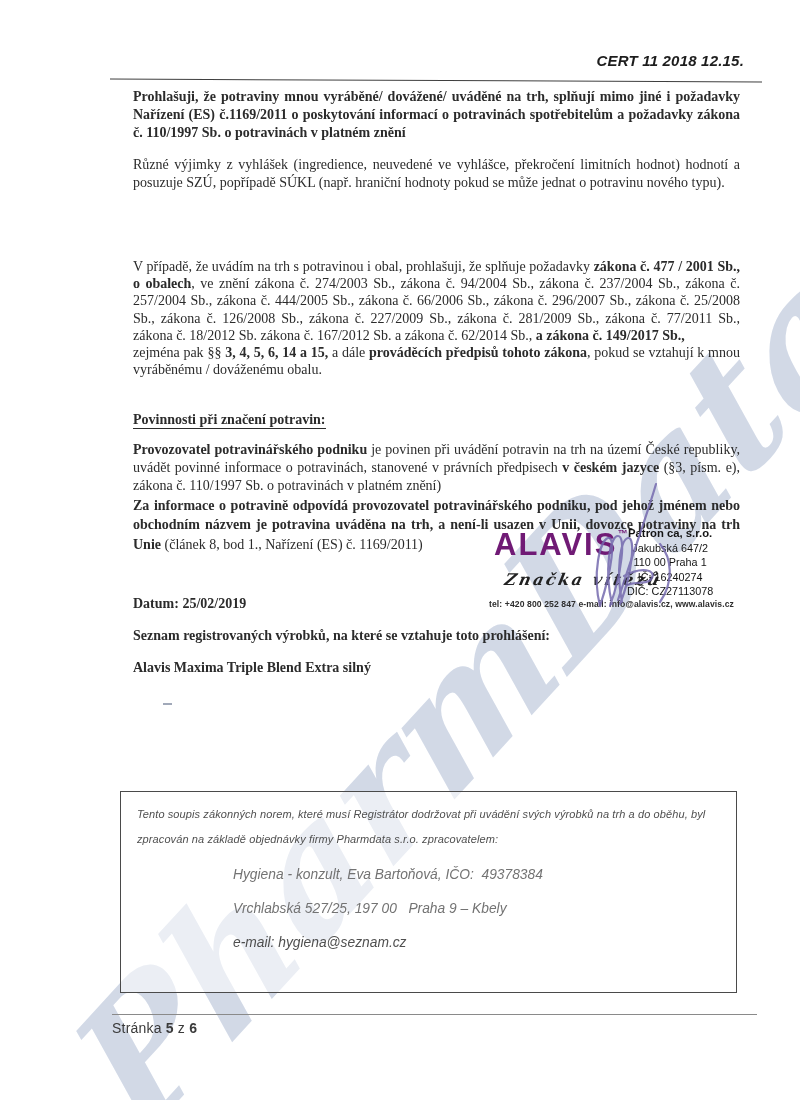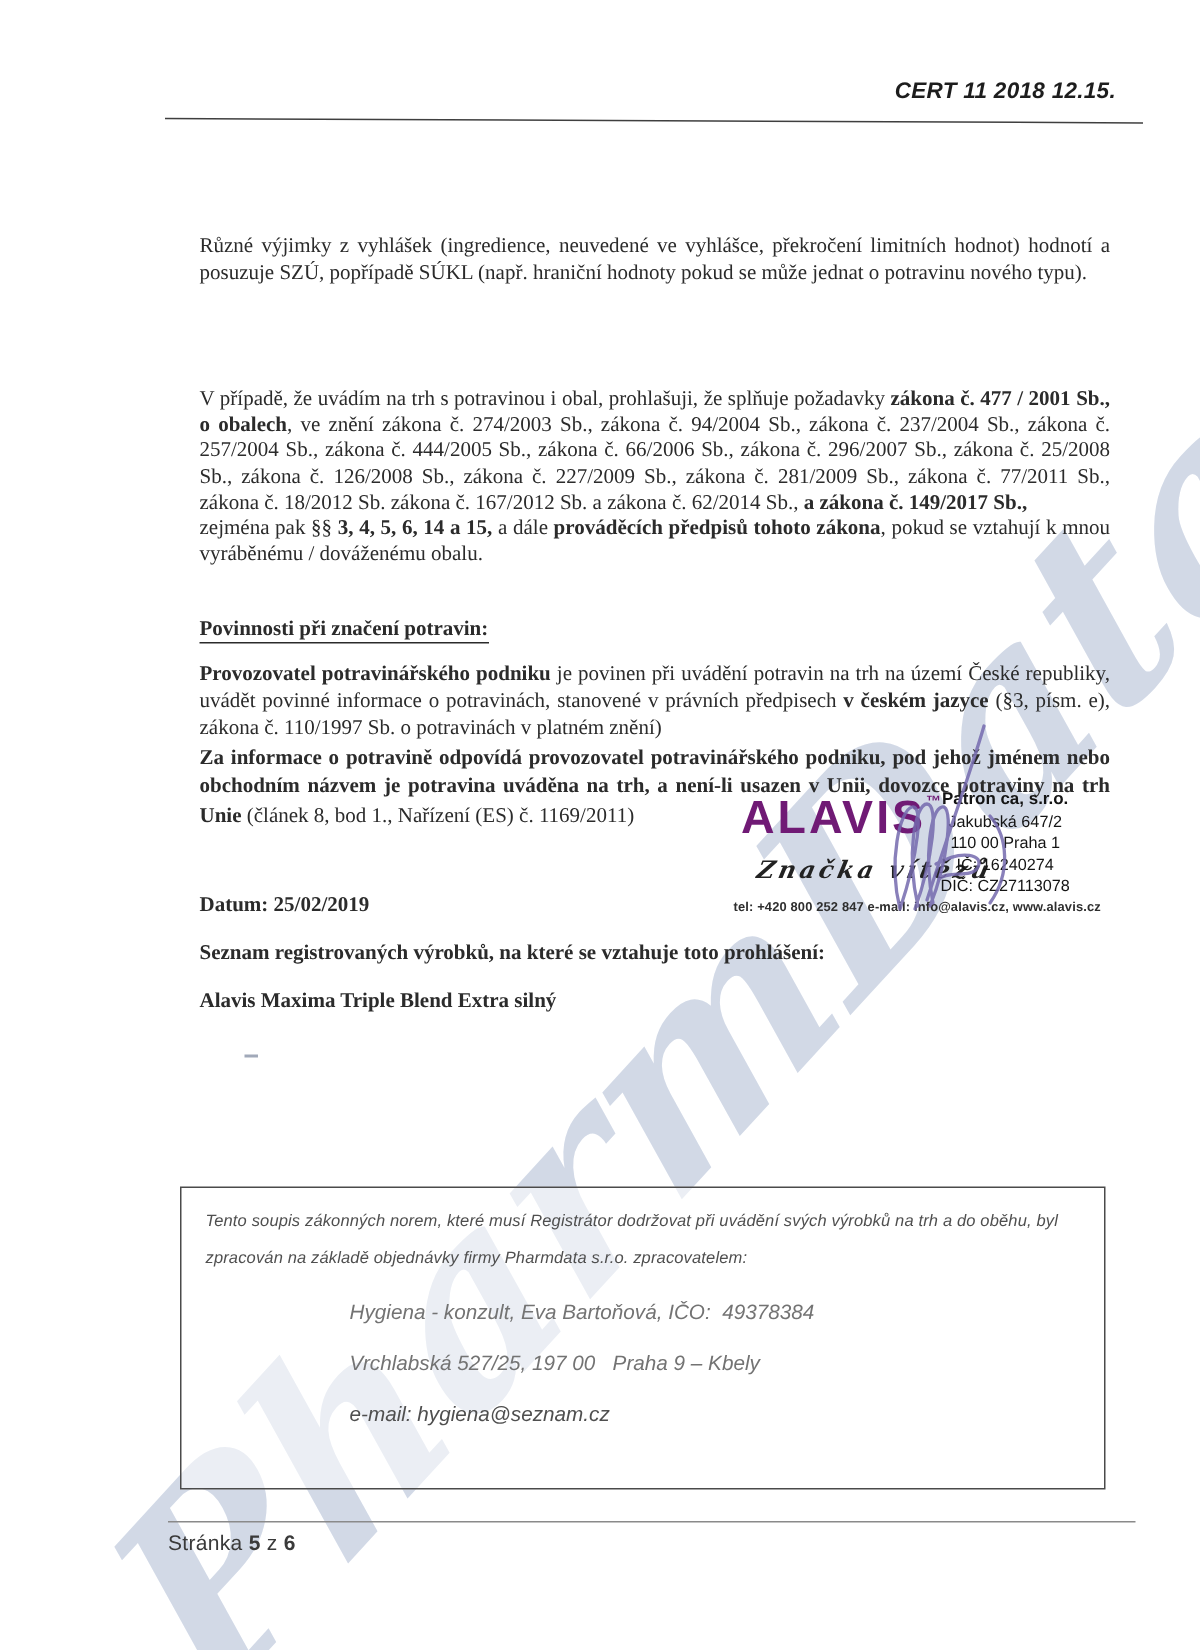--- a/index.html
+++ b/index.html
@@ -72,20 +72,21 @@
 </head>
 <body>
 
 <div class="page">
 
   <div class="watermark">PharmData</div>
 
   <div class="header-ref">CERT 11 2018 12.15.</div>
   <div class="top-rule"></div>
 
+  <p class="abs para bold" style="top:88px">Prohlašuji, že potraviny mnou vyráběné/ dovážené/ uváděné na trh, splňují mimo jiné i požadavky Nařízení (ES) č.1169/2011 o poskytování informací o potravinách spotřebitelům a požadavky zákona č. 110/1997 Sb. o potravinách v platném znění</p>
 
   <div class="abs" style="top:156px">
     <p class="para">Různé výjimky z vyhlášek (ingredience, neuvedené ve vyhlášce, překročení limitních hodnot) hodnotí a posuzuje SZÚ, popřípadě SÚKL (např. hraniční hodnoty pokud se může jednat o potravinu nového typu).</p>
   </div>
 
   <p class="abs para packaging" style="top:258px"><span>V případě, že uvádím na trh s potravinou i obal, prohlašuji, že splňuje požadavky </span><b>zákona č. 477 / 2001 Sb., o obalech</b><span>, ve znění zákona č. 274/2003 Sb., zákona č. 94/2004 Sb., zákona č. 237/2004 Sb., zákona č. 257/2004 Sb., zákona č. 444/2005 Sb., zákona č. 66/2006 Sb., zákona č. 296/2007 Sb., zákona č. 25/2008 Sb., zákona č. 126/2008 Sb., zákona č. 227/2009 Sb., zákona č. 281/2009 Sb., zákona č. 77/2011 Sb., zákona č. 18/2012 Sb. zákona č. 167/2012 Sb. a zákona č. 62/2014 Sb., </span><b>a zákona č. 149/2017 Sb.,</b><br><span>zejména pak §§ </span><b>3, 4, 5, 6, 14 a 15,</b><span> a dále </span><b>prováděcích předpisů tohoto zákona</b><span>, pokud se vztahují k mnou vyráběnému / dováženému obalu.</span></p>
 
   <div class="abs heading-line" style="top:412px">
     <span class="u">Povinnosti při značení potravin:</span>
   </div>

